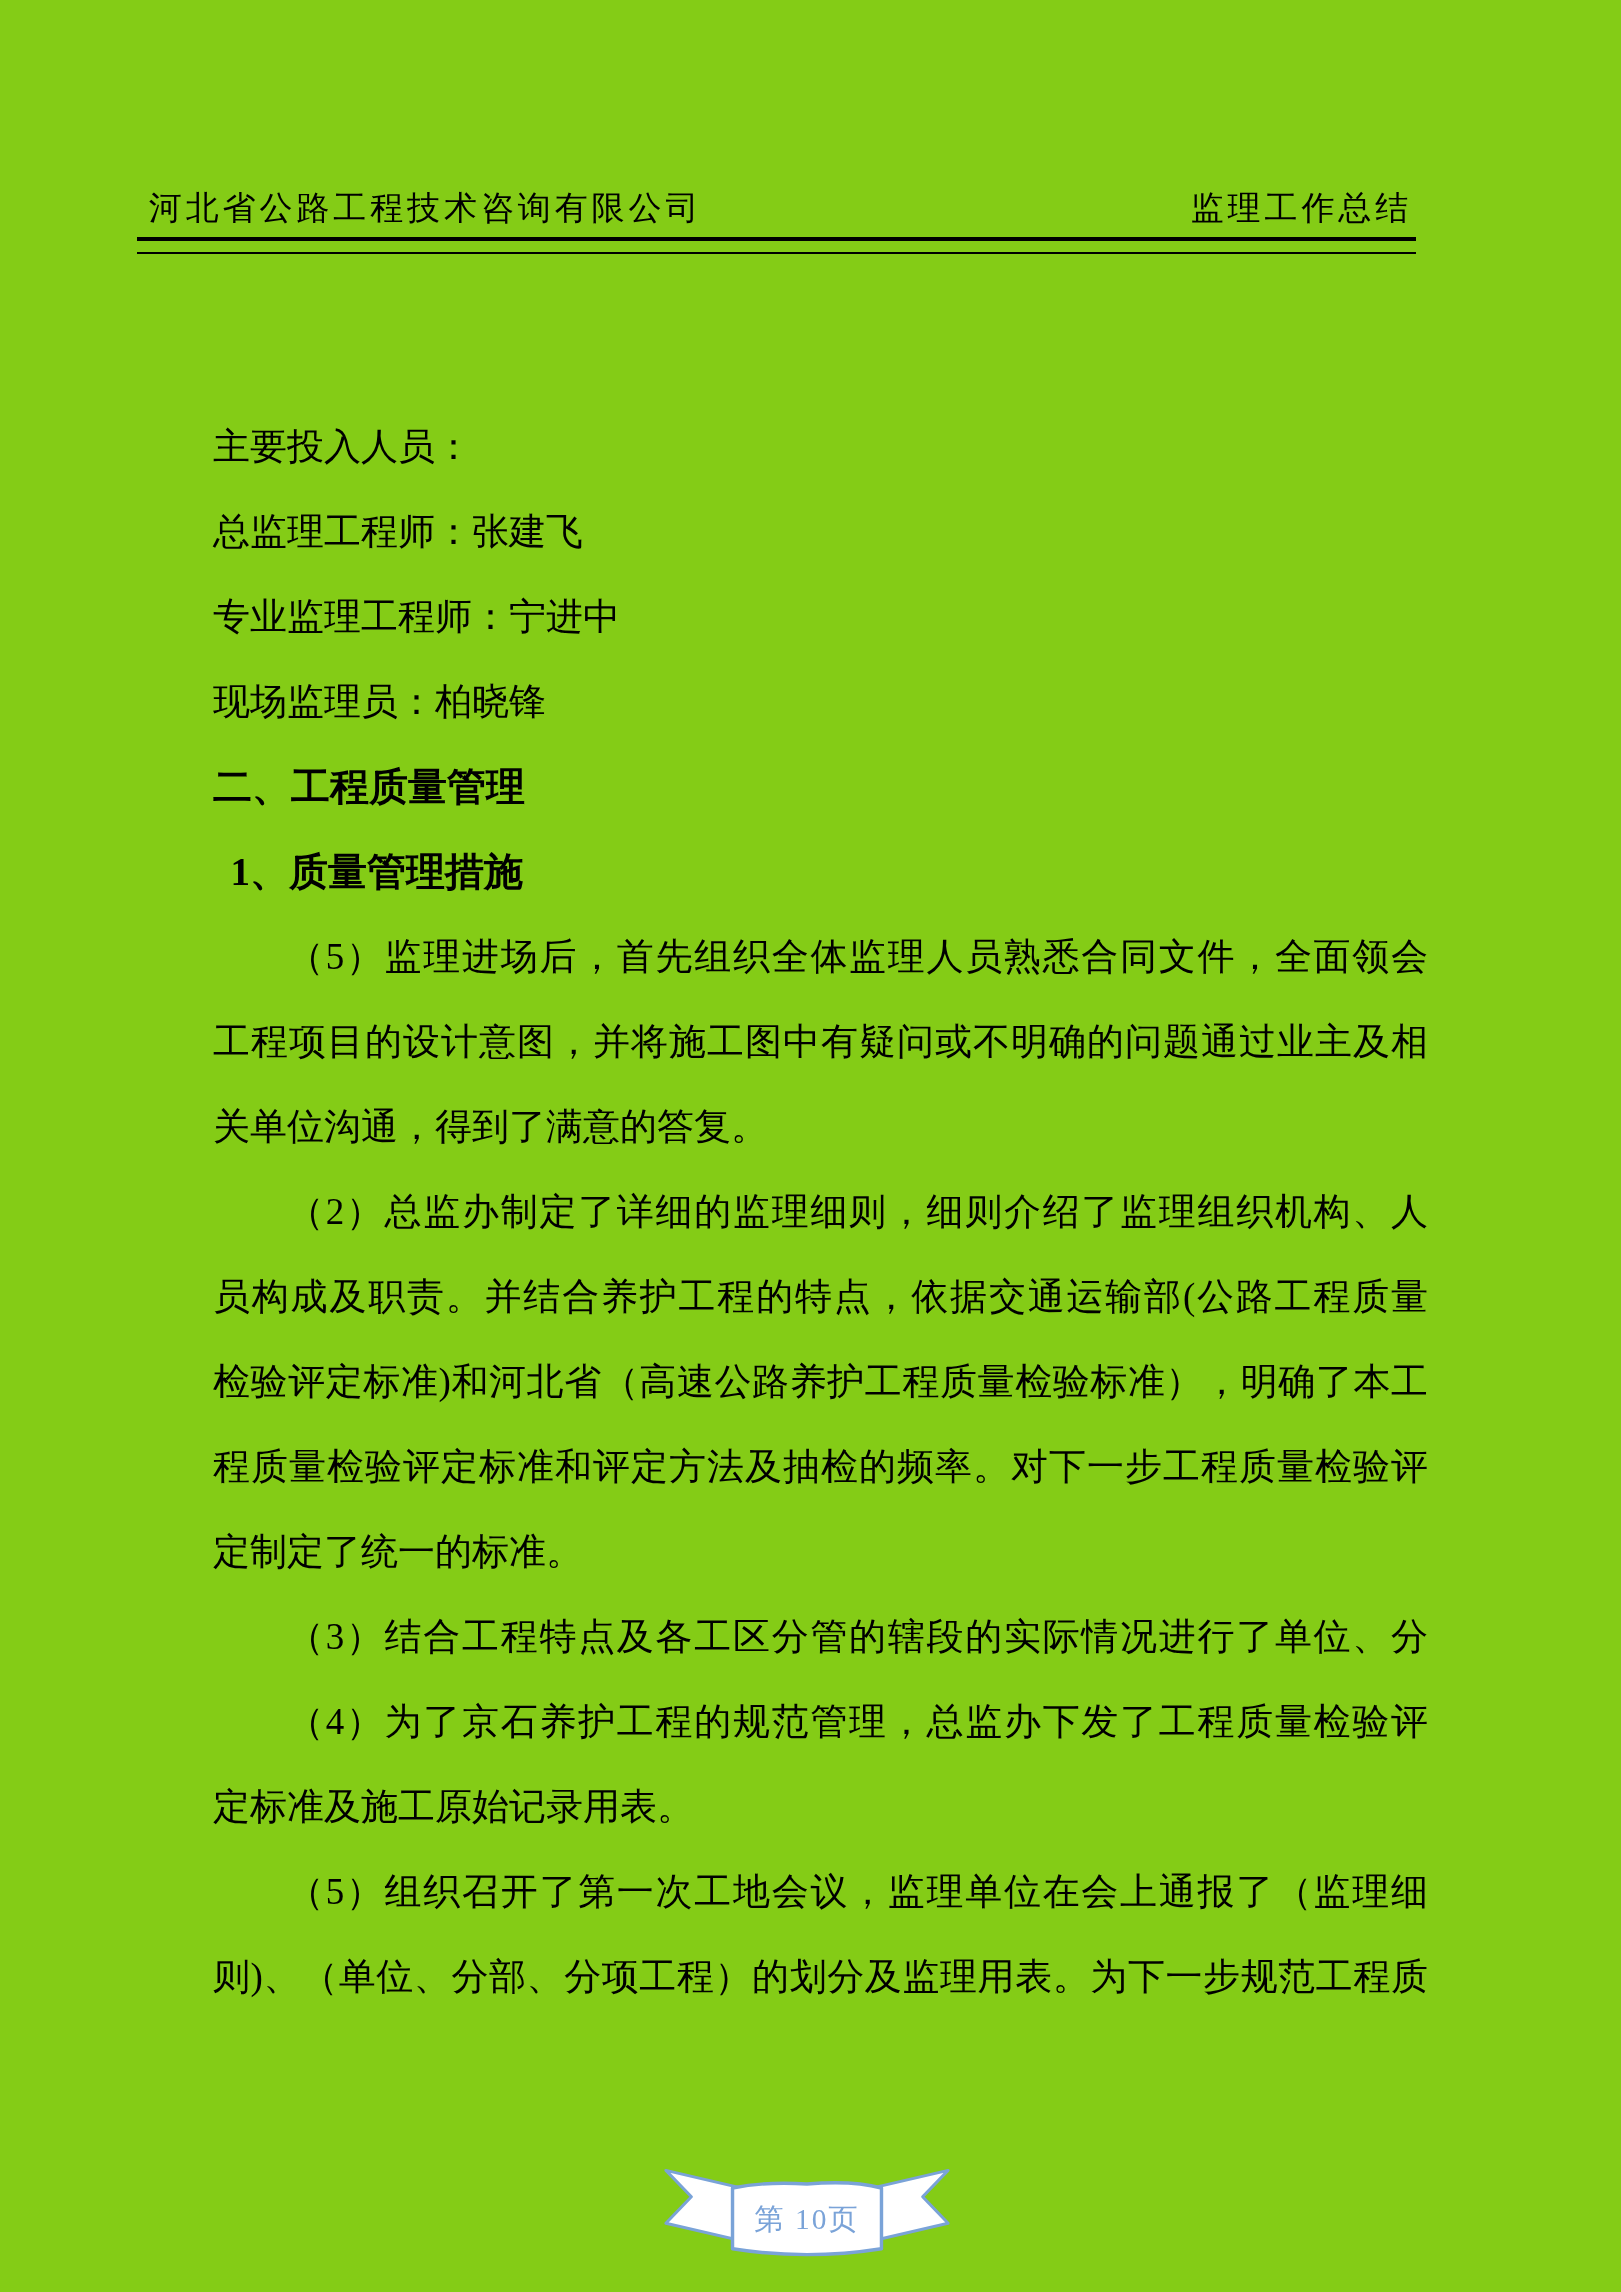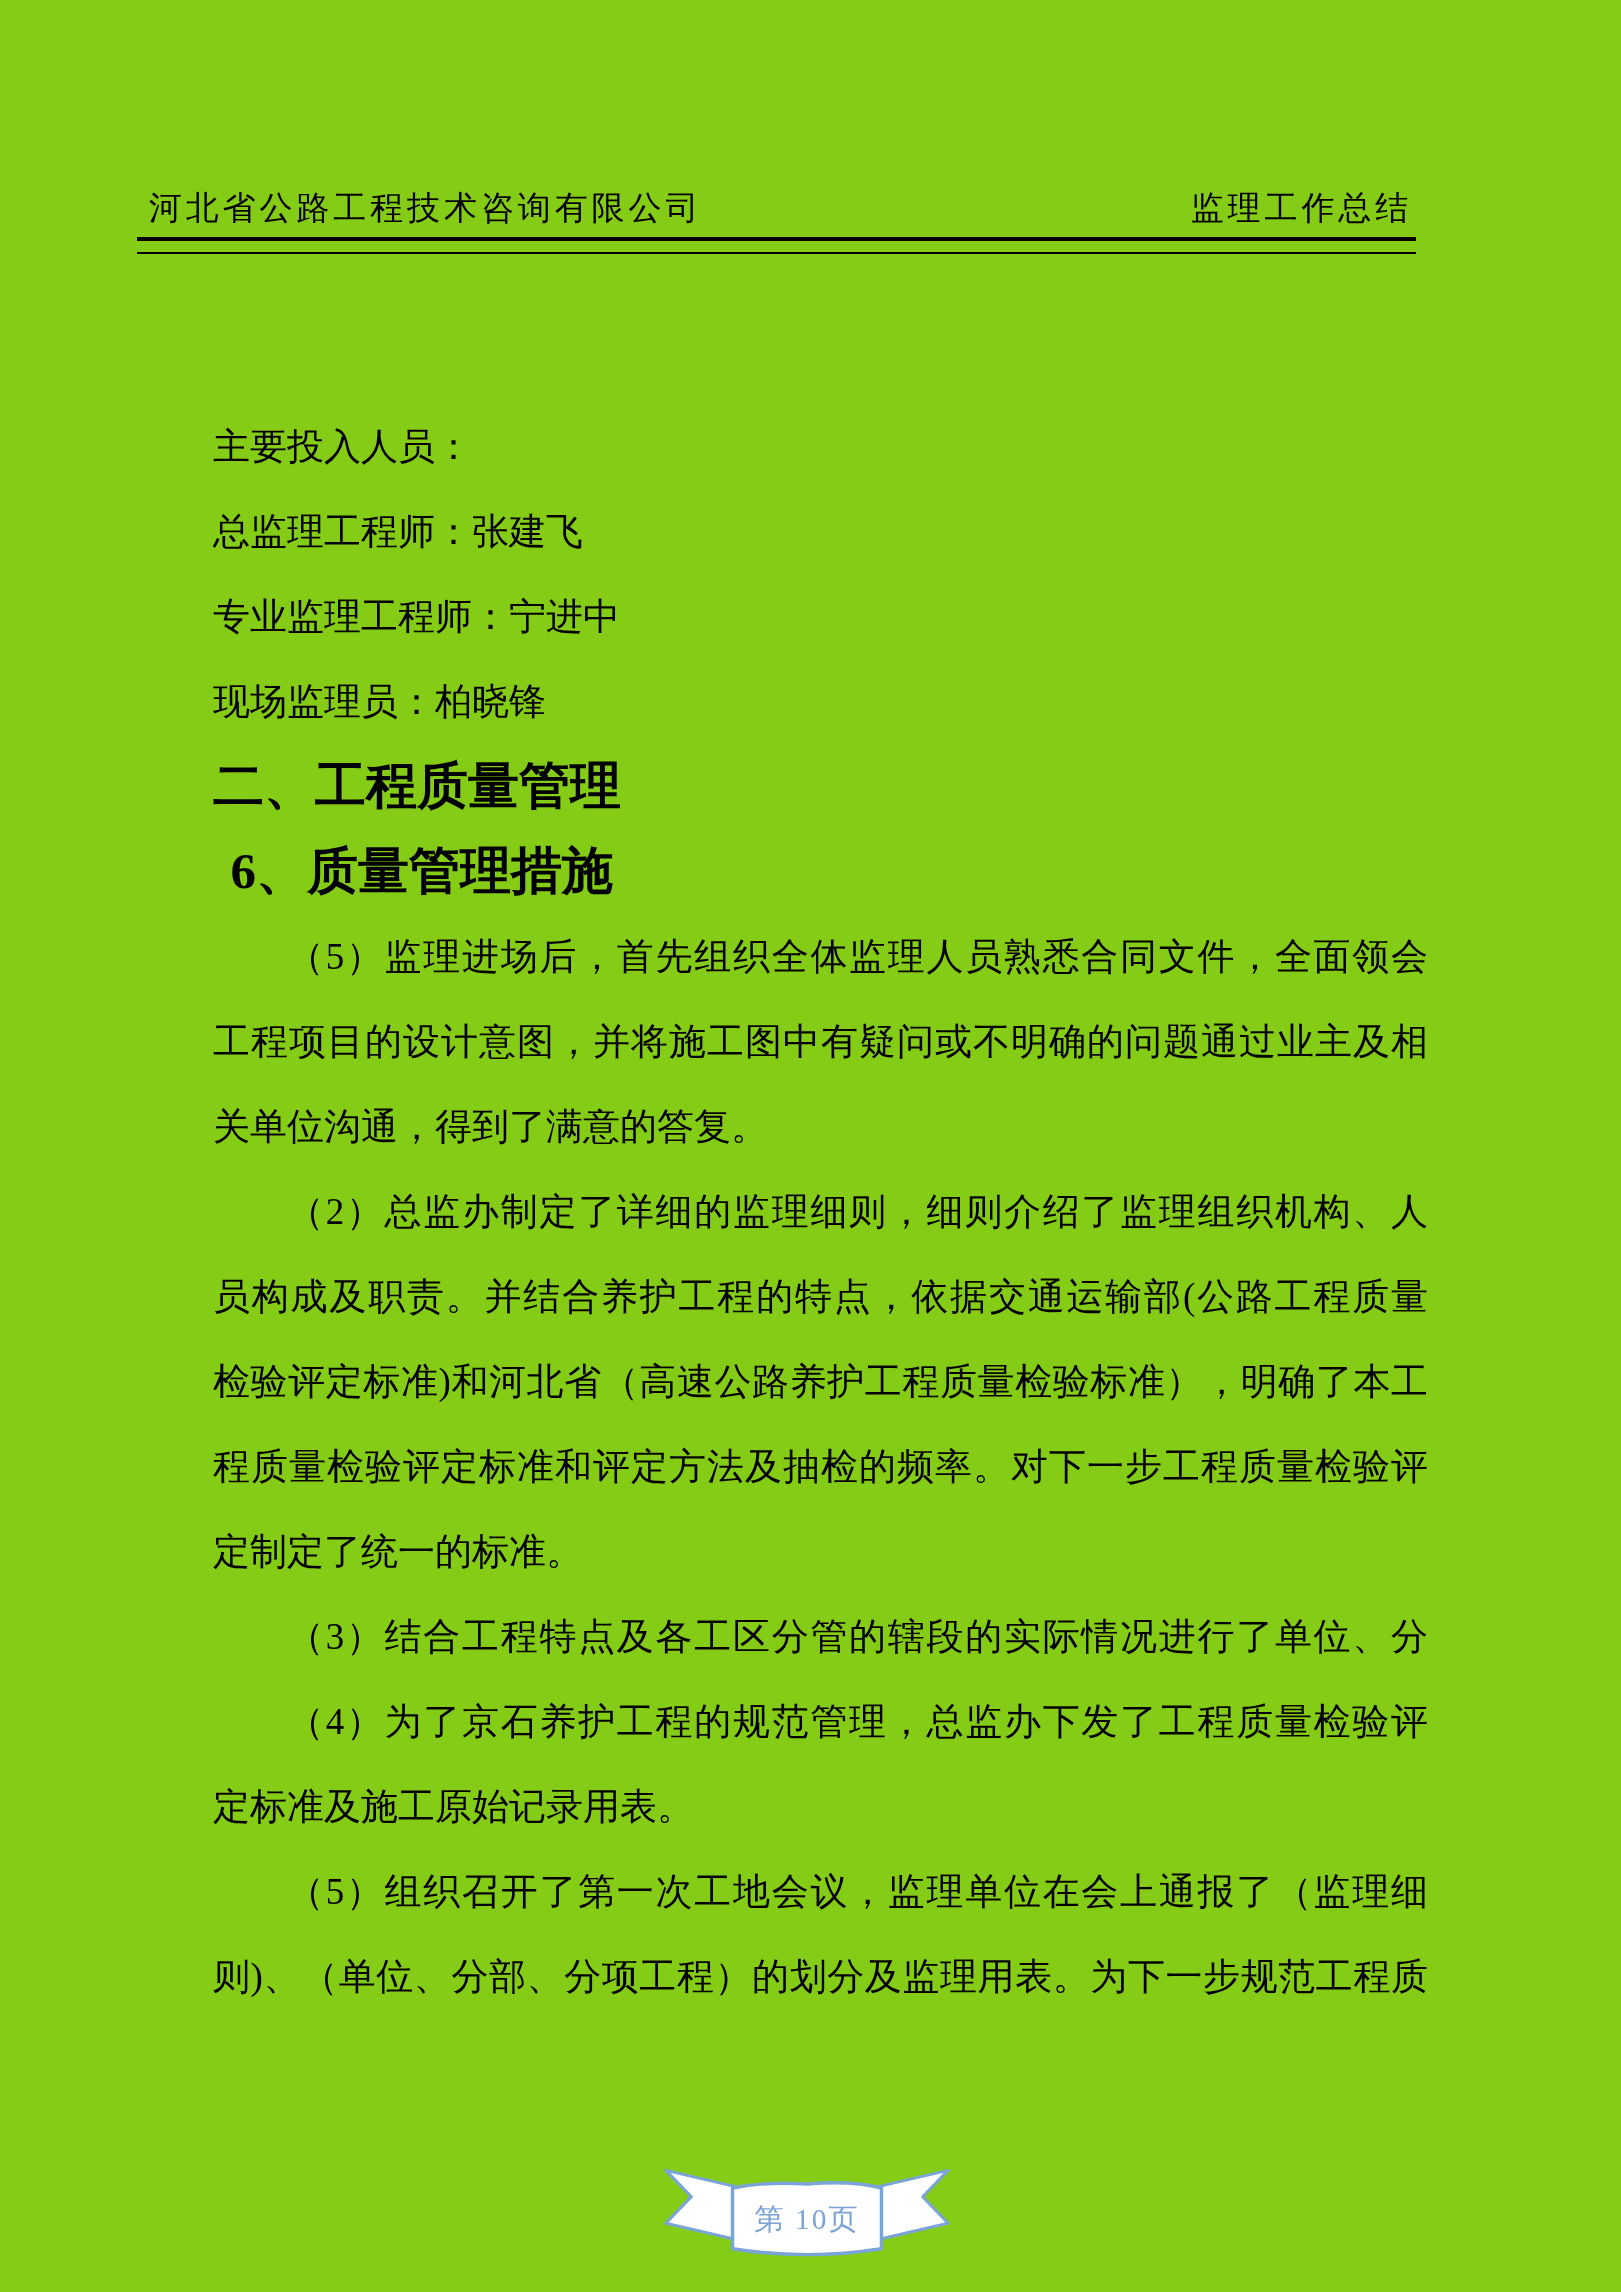--- a/index.html
+++ b/index.html
@@ -27,21 +27,21 @@
   
   #body-block {
     position:absolute; left:213px; top:404px; width:1215px;
   }
   .line {
     height:85px; line-height:85px; font-size:37px;
     text-align:justify; text-align-last:justify;
     white-space:nowrap; overflow:visible;
   }
   .line.plain { text-align:left; text-align-last:left; }
-  .line.head  { font-weight:bold; font-size:51px; text-align:left; text-align-last:left; }
+  .line.head  { font-weight:bold; font-size:39px; text-align:left; text-align-last:left; }
   .line.sub   { padding-left:17.6px; }
   .line.indent{ text-indent:74px; }
   .line.endp  { text-align:left; text-align-last:left; }
   
   #footer-banner {
     position:absolute; left:660px; top:2156px; width:294px; height:113px;
   }
   #footer-banner svg { display:block; width:100%; height:100%; }
   #footer-banner text {
     font-family:"Liberation Serif","DejaVu Serif",serif;
@@ -59,21 +59,21 @@
   </div>
   <div id="hdr-rule"></div>
 
   <div id="body-block">
     <div class="line plain">主要投入人员：</div>
     <div class="line plain">总监理工程师：张建飞</div>
     <div class="line plain">专业监理工程师：宁进中</div>
     <div class="line plain">现场监理员：柏晓锋</div>
 
     <div class="line head">二、工程质量管理</div>
-    <div class="line head sub">6、质量管理措施</div>
+    <div class="line head sub">1、质量管理措施</div>
 
     <div class="line indent">（5）监理进场后，首先组织全体监理人员熟悉合同文件，全面领会</div>
     <div class="line">工程项目的设计意图，并将施工图中有疑问或不明确的问题通过业主及相</div>
     <div class="line endp">关单位沟通，得到了满意的答复。</div>
 
     <div class="line indent">（2）总监办制定了详细的监理细则，细则介绍了监理组织机构、人</div>
     <div class="line">员构成及职责。并结合养护工程的特点，依据交通运输部(公路工程质量</div>
     <div class="line">检验评定标准)和河北省（高速公路养护工程质量检验标准），明确了本工</div>
     <div class="line">程质量检验评定标准和评定方法及抽检的频率。对下一步工程质量检验评</div>
     <div class="line endp">定制定了统一的标准。</div>

